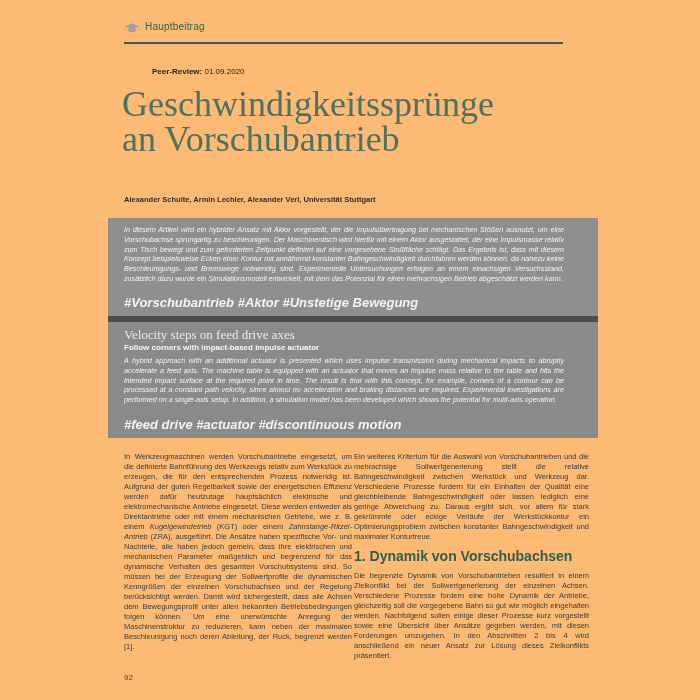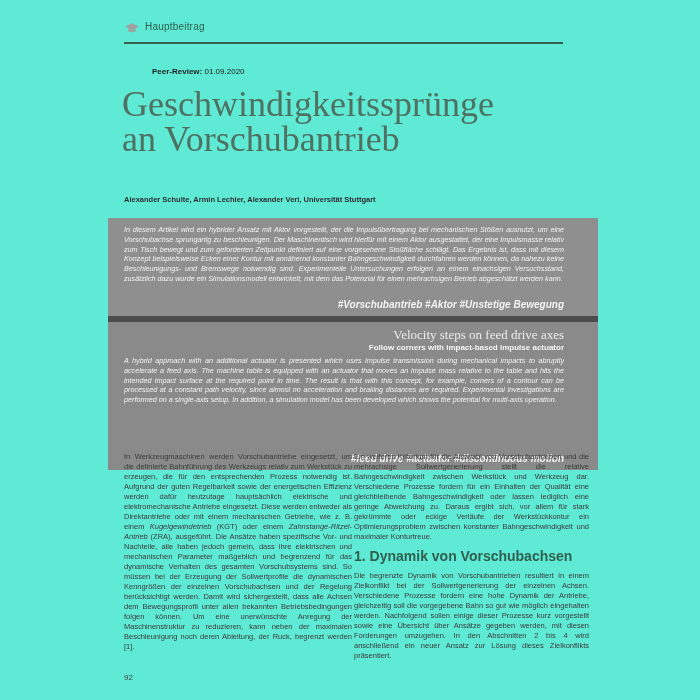--- a/index.html
+++ b/index.html
@@ -8,21 +8,21 @@
     --rule_green:#3a5f50;
     --box_gray_de:#8f8f8f;
     --box_gray_en:#8a8a8a;
     --divider_dark:#4c4c4c;
     --abstract_text:#f4f4f4;
     --body_text:#3b3b3b;
   }
   *{margin:0;padding:0;box-sizing:border-box;}
   html,body{background:#ffffff;}
   .page{
-    position:relative;width:700px;height:700px;background:#5eead4;overflow:hidden;
+    position:relative;width:700px;height:700px;background:#fdba74;overflow:hidden;
     font-family:"Liberation Sans",sans-serif;color:var(--body_text,#3b3b3b);
   }
   
   .header{position:absolute;left:125px;top:20px;display:flex;align-items:center;gap:6px;}
   .cap-icon{width:14px;height:12px;display:inline-block;}
   .category{font-size:10px;color:var(--accent_green,#2f5f4e);letter-spacing:.2px;}
   .rule{position:absolute;left:124px;top:42px;width:439px;height:1.5px;background:var(--rule_green,#3a5f50);}
   
   .peer{position:absolute;left:124px;top:67px;font-size:8px;color:#222;}
   .peer-label{font-weight:700;padding-left:28px;}
@@ -36,30 +36,29 @@
     position:absolute;left:123px;top:160px;width:470px;
     font-family:"Liberation Serif",serif;font-weight:400;
     font-size:17px;line-height:20px;color:#3d4540;
   }
   .authors{position:absolute;left:124px;top:195px;font-size:7.5px;font-weight:700;color:#2e2e2e;}
   
   .abs-box{
     position:absolute;left:108px;width:490px;overflow:hidden;
     padding:6px 34px 6px 16px;display:flex;flex-direction:column;
     color:var(--abstract_text,#f4f4f4);
-    align-items:flex-end;
   }
   .abs-de{top:218px;height:98px;background:var(--box_gray_de,#8f8f8f);padding-top:7px;}
   .abs-divider{position:absolute;left:108px;top:316px;width:490px;height:6px;background:var(--divider_dark,#4c4c4c);}
-  .abs-en{top:322px;height:148px;background:var(--box_gray_en,#8a8a8a);padding-top:5px;}
+  .abs-en{top:322px;height:116px;background:var(--box_gray_en,#8a8a8a);padding-top:5px;}
   .abs-text{
     font-size:7.2px;line-height:9.8px;font-style:italic;text-align:justify;
     hyphens:auto;-webkit-hyphens:auto;overflow:hidden;margin-bottom:5px;
   }
-  .hashtags{margin-top:auto;font-size:10px;font-weight:700;font-style:italic;flex:none;}
+  .hashtags{margin-top:auto;font-size:13px;font-weight:700;font-style:italic;flex:none;}
   .abs-en-title{font-family:"Liberation Serif",serif;font-weight:400;font-size:13px;line-height:15px;color:#ececec;}
   .abs-en-sub{font-size:8px;font-weight:700;line-height:11px;margin-bottom:3px;color:#f7f7f7;}
   
   .body-cols{
     position:absolute;left:124px;top:452px;width:474px;height:214px;overflow:hidden;
     display:flex;gap:2px;
   }
   .col{font-size:7.5px;line-height:10px;text-align:justify;hyphens:auto;-webkit-hyphens:auto;color:var(--body_text,#3b3b3b);}
   .col-left{width:228px;flex:none;}
   .col-right{width:235px;flex:none;}

